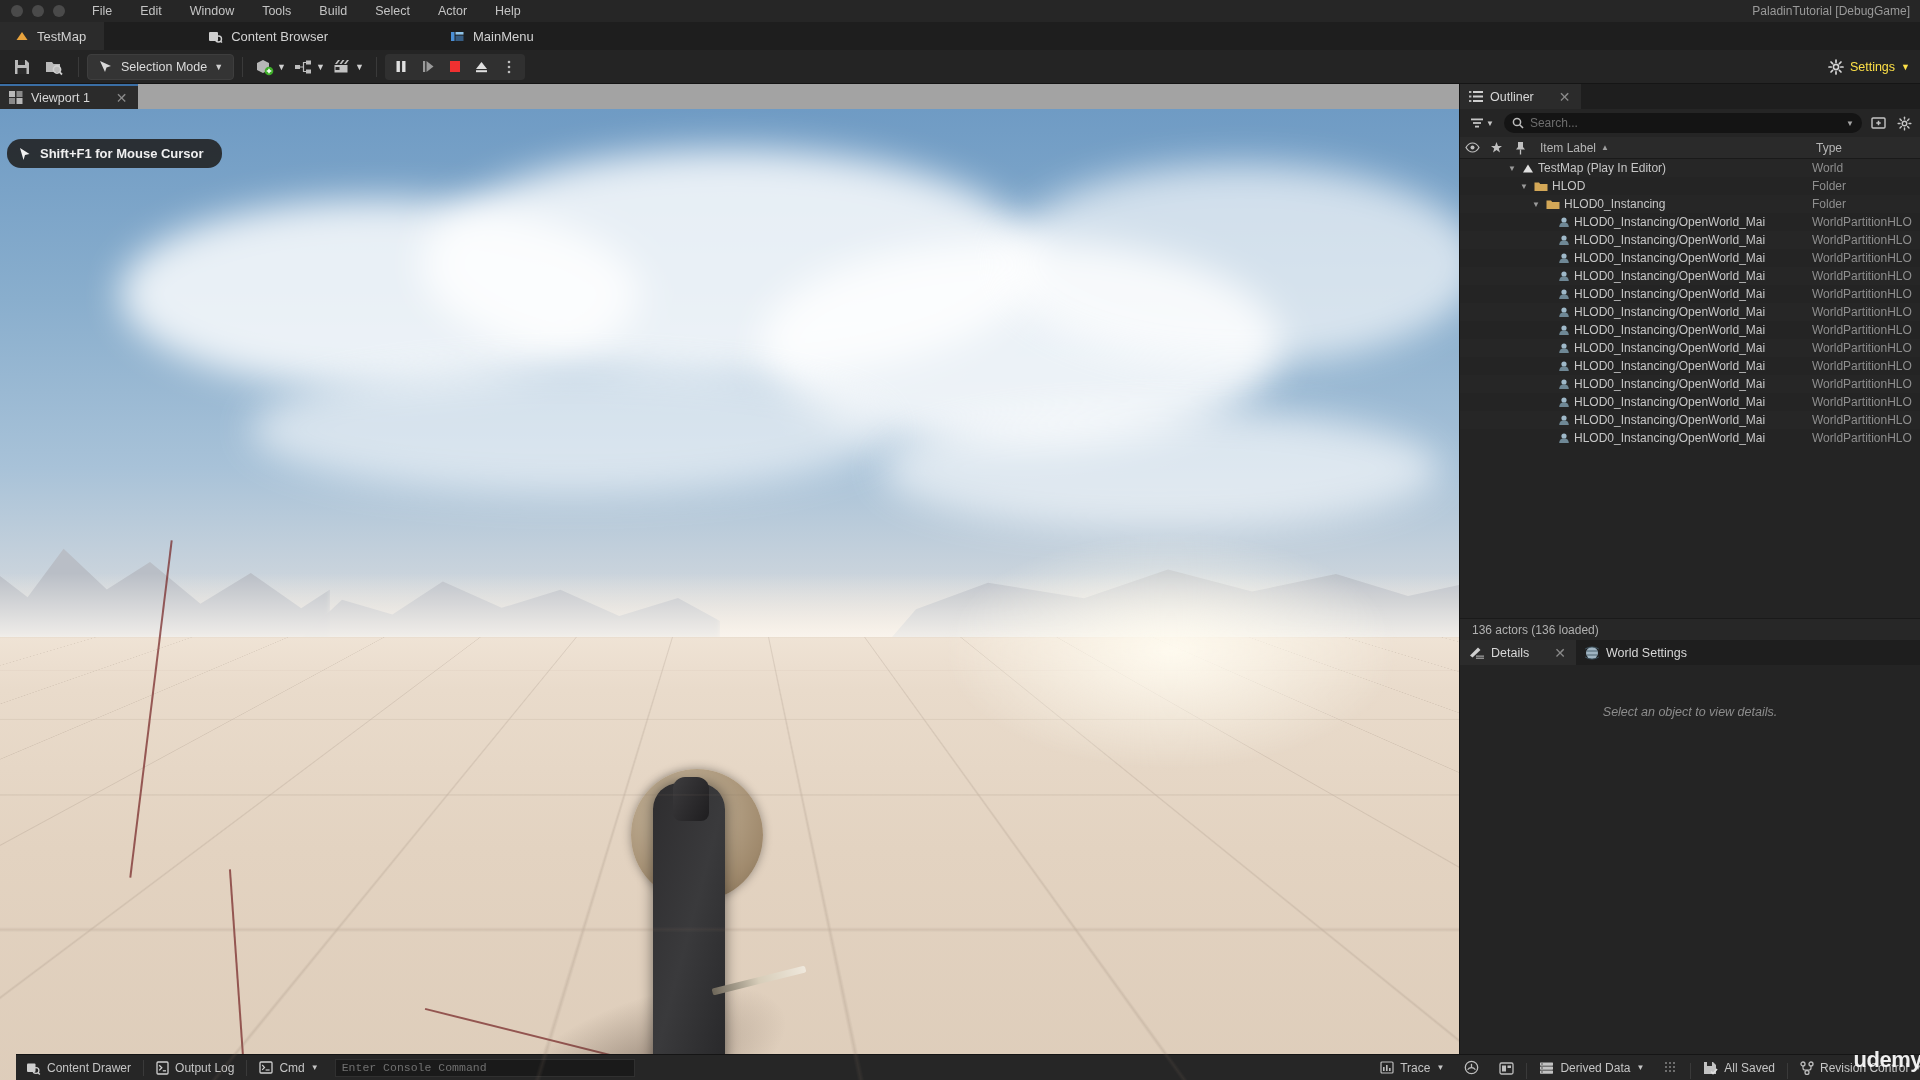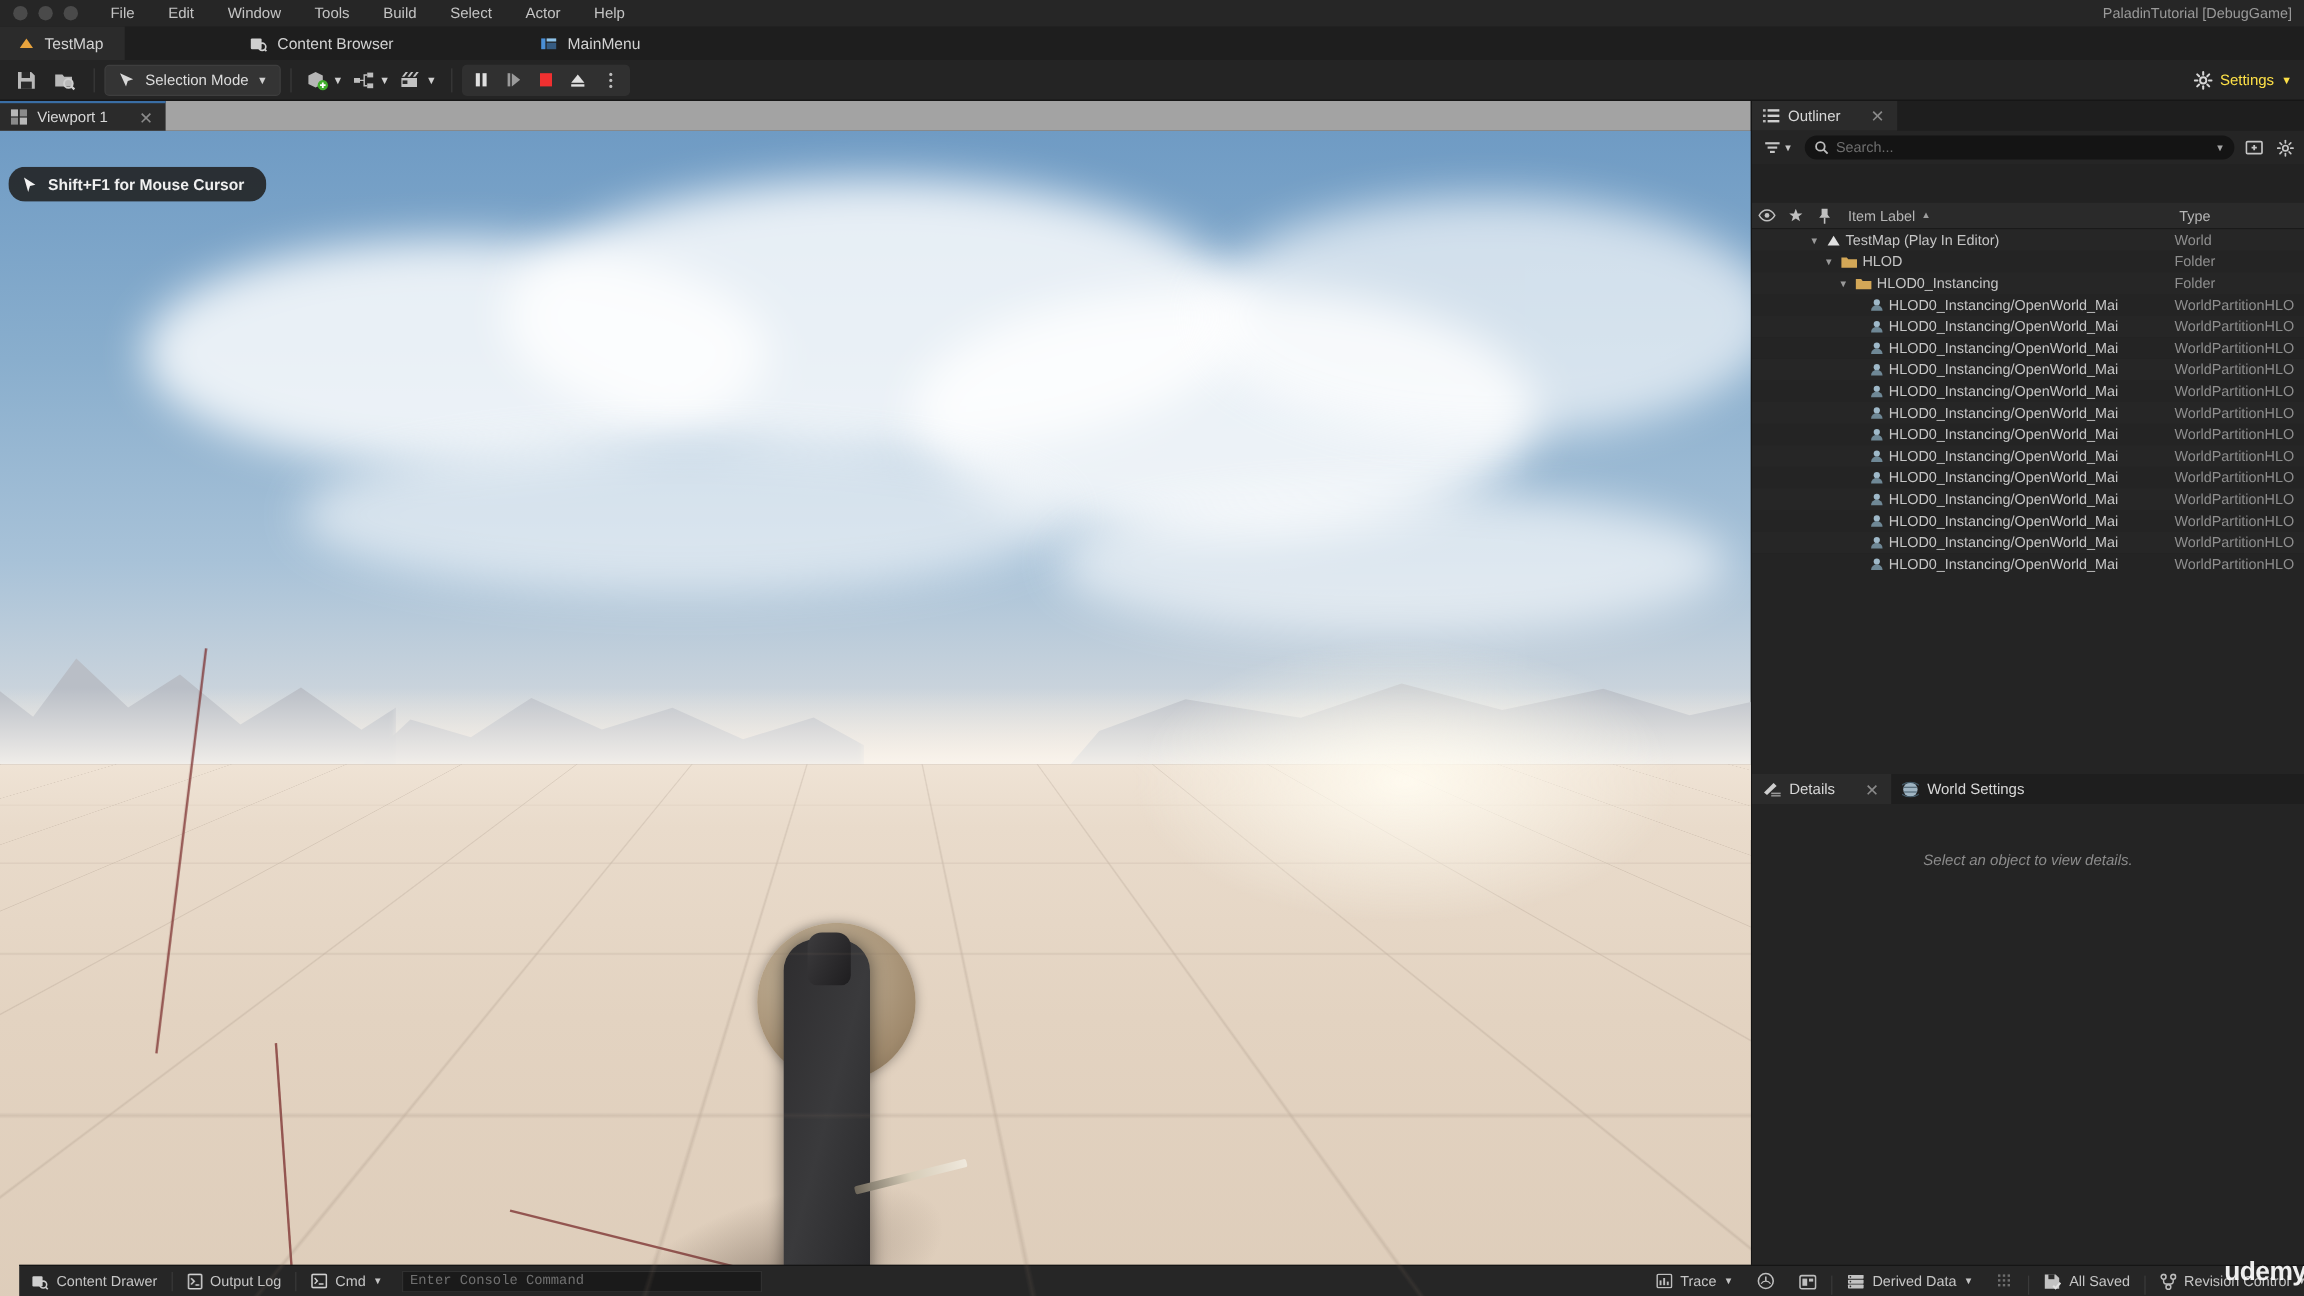--- a/index.html
+++ b/index.html
@@ -90,21 +90,21 @@
   #out-search { height:28px; display:flex; align-items:center; gap:6px; padding:0 6px; background:#252525; }
   .filt-btn { display:flex; align-items:center; gap:2px; padding:0 4px; height:22px; cursor:default; }
   .searchbox { flex:1; height:20px; background:#141414; border-radius:10px; display:flex;
                align-items:center; gap:6px; padding:0 8px; }
   .searchbox input { flex:1; background:transparent; border:0; outline:0; font-size:12px;
                color:#cfcfcf; font-family:inherit; }
   .searchbox input::placeholder { color:#6e6e6e; }
   .sq-btn { width:20px; height:20px; display:flex; align-items:center; justify-content:center; cursor:default; }
 
   #out-header { height:22px; background:#2a2a2a; display:flex; align-items:center;
-                font-size:12px; color:#b5b5b5; border-bottom:1px solid #1a1a1a;margin-top:32px; }
+                font-size:12px; color:#b5b5b5; border-bottom:1px solid #1a1a1a; }
   .hc { display:flex; align-items:center; justify-content:center; height:100%; }
   #hc-eye { width:24px; } #hc-star { width:24px; } #hc-pin { width:24px; }
   #hc-label { flex:1; padding-left:8px; justify-content:flex-start; gap:5px; }
   #hc-type { width:110px; padding-left:6px; justify-content:flex-start; }
 
   #out-tree { flex:1; overflow:hidden; background:#242424; }
   .trow { height:18px; display:flex; align-items:center; font-size:12px; color:#c6c6c6; cursor:default; }
   .trow:nth-child(odd) { background:#262626; }
   .trow .tl { flex:1; display:flex; align-items:center; gap:4px; overflow:hidden; white-space:nowrap; }
   .trow .tt { width:110px; color:#8e8e8e; overflow:hidden; white-space:nowrap; padding-left:2px; }
@@ -651,20 +651,21 @@
                 <circle cx="6" cy="4" r="2.6" fill="#9fb9c9"></circle>
                 <path d="M1.2 11a4.8 4.8 0 019.6 0z" fill="#6f8896"></path>
               </svg>
             </span>
             <span>HLOD0_Instancing/OpenWorld_Mai</span>
           </div>
           <div class="tt">WorldPartitionHLO</div>
         </div>
       </div>
 
+    <div id="out-status">136 actors (136 loaded)</div>
 
     <div id="det-tabrow">
       <div class="panel-tab active">
         <span>
           <svg width="15" height="13" viewBox="0 0 15 13">
             <path d="M1 11 L9 3 L11.5 5.5 L3.5 13 Z" fill="#cfcfcf" transform="translate(0,-1.5)"></path>
             <rect x="7" y="9.5" width="8" height="1.3" fill="#9a9a9a"></rect>
             <rect x="7" y="11.6" width="8" height="1.3" fill="#9a9a9a"></rect>
           </svg>
         </span>

